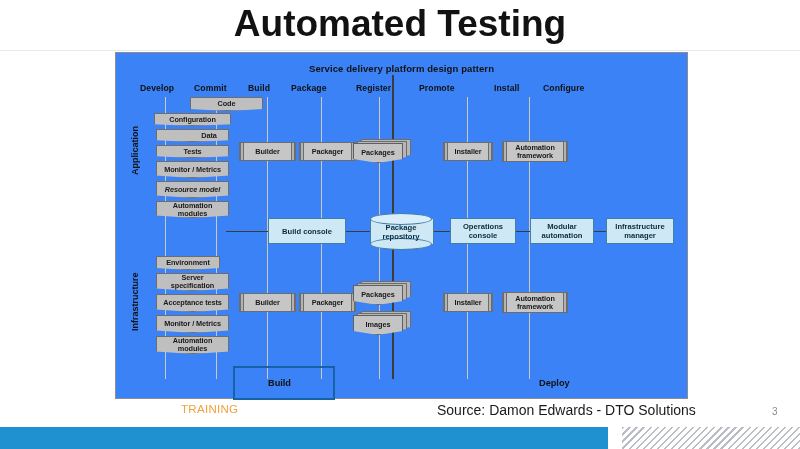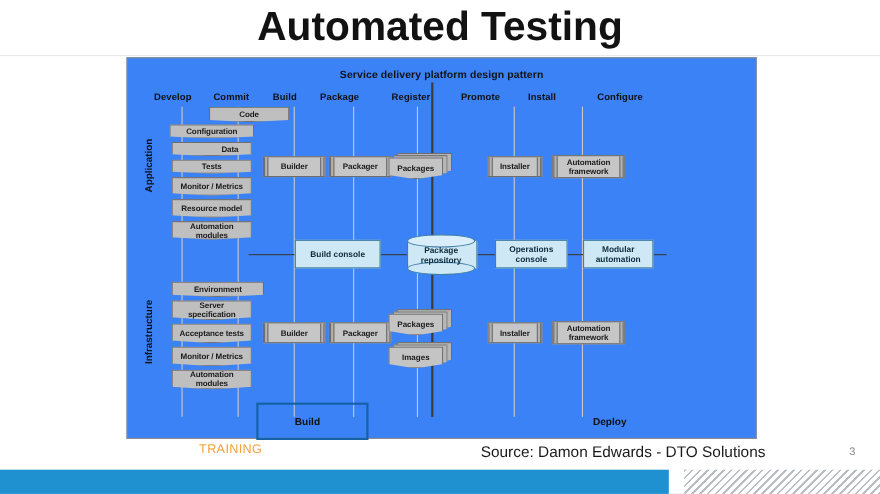--- a/index.html
+++ b/index.html
@@ -150,41 +150,41 @@
   <div id="diagram-inner">
 
     <div id="diagram-subtitle">Service delivery platform design pattern</div>
 
     <div class="col-head" style="left:24px;">Develop</div>
     <div class="col-head" style="left:78px;">Commit</div>
     <div class="col-head" style="left:132px;">Build</div>
     <div class="col-head" style="left:175px;">Package</div>
     <div class="col-head" style="left:240px;">Register</div>
     <div class="col-head" style="left:303px;">Promote</div>
-    <div class="col-head" style="left:364px;">Install</div>
+    <div class="col-head" style="left:378px;">Install</div>
     <div class="col-head" style="left:427px;">Configure</div>
 
     <div class="guide" style="left:49px;top:44px;height:282px;"></div>
     <div class="guide" style="left:100px;top:44px;height:282px;"></div>
     <div class="guide" style="left:151px;top:44px;height:282px;"></div>
     <div class="guide" style="left:205px;top:44px;height:282px;"></div>
     <div class="guide" style="left:263px;top:44px;height:282px;"></div>
     <div class="guide-strong" style="left:276px;top:22px;height:304px;"></div>
     <div class="guide" style="left:351px;top:44px;height:282px;"></div>
     <div class="guide" style="left:413px;top:44px;height:282px;"></div>
 
     <div class="lane-label" style="left:14px;top:122px;">Application</div>
     <div class="lane-label" style="left:14px;top:278px;">Infrastructure</div>
 
     <div class="artifact" style="left:40px;top:44px;width:73px;height:14px;margin-left:34px;">Code</div>
     <div class="artifact" style="left:38px;top:60px;width:77px;height:13px;">Configuration</div>
     <div class="artifact" style="left:40px;top:76px;width:73px;height:13px;padding-left:35px;">Data</div>
     <div class="artifact" style="left:40px;top:92px;width:73px;height:13px;">Tests</div>
     <div class="artifact" style="left:40px;top:108px;width:73px;height:17px;">Monitor / Metrics</div>
-    <div class="artifact" style="left:40px;top:128px;width:73px;height:17px;">Resource model</div>
+    <div class="artifact" style="left:40px;top:128px;width:73px;height:17px;font-style:italic;">Resource model</div>
     <div class="artifact" style="left:40px;top:148px;width:73px;height:17px;">Automation modules</div>
 
     <div class="tool" style="left:123px;top:89px;width:57px;height:19px;">Builder</div>
     <div class="tool" style="left:183px;top:89px;width:57px;height:19px;">Packager</div>
 
     <div class="stack" style="left:237px;top:86px;width:58px;height:24px;">
       <div class="sh" style="left:8px;top:0;width:50px;height:20px;"></div>
       <div class="sh" style="left:4px;top:2px;width:50px;height:20px;"></div>
       <div class="front" style="width:50px;height:20px;top:4px;">Packages</div>
     </div>
@@ -203,22 +203,23 @@
 
     <div class="cyl" style="left:254px;top:160px;width:62px;height:37px;">
       <div class="body"></div>
       <div class="bot"></div>
       <div class="top"></div>
       <div class="lbl">Package repository</div>
     </div>
 
     <div class="bluebox" style="left:334px;top:165px;width:66px;height:26px;">Operations console</div>
     <div class="bluebox" style="left:414px;top:165px;width:64px;height:26px;">Modular automation</div>
-
-    <div class="artifact" style="left:40px;top:203px;width:84px;height:14px;">Environment</div>
+    <div class="bluebox" style="left:490px;top:165px;width:68px;height:26px;">Infrastructure manager</div>
+
+    <div class="artifact" style="left:40px;top:203px;width:64px;height:14px;">Environment</div>
     <div class="artifact" style="left:40px;top:220px;width:73px;height:18px;">Server specification</div>
     <div class="artifact" style="left:40px;top:241px;width:73px;height:18px;">Acceptance tests</div>
     <div class="artifact" style="left:40px;top:262px;width:73px;height:18px;">Monitor / Metrics</div>
     <div class="artifact" style="left:40px;top:283px;width:73px;height:18px;">Automation modules</div>
 
     <div class="tool" style="left:123px;top:240px;width:57px;height:19px;">Builder</div>
     <div class="tool" style="left:183px;top:240px;width:57px;height:19px;">Packager</div>
 
     <div class="stack" style="left:237px;top:228px;width:58px;height:24px;">
       <div class="sh" style="left:8px;top:0;width:50px;height:20px;"></div>

